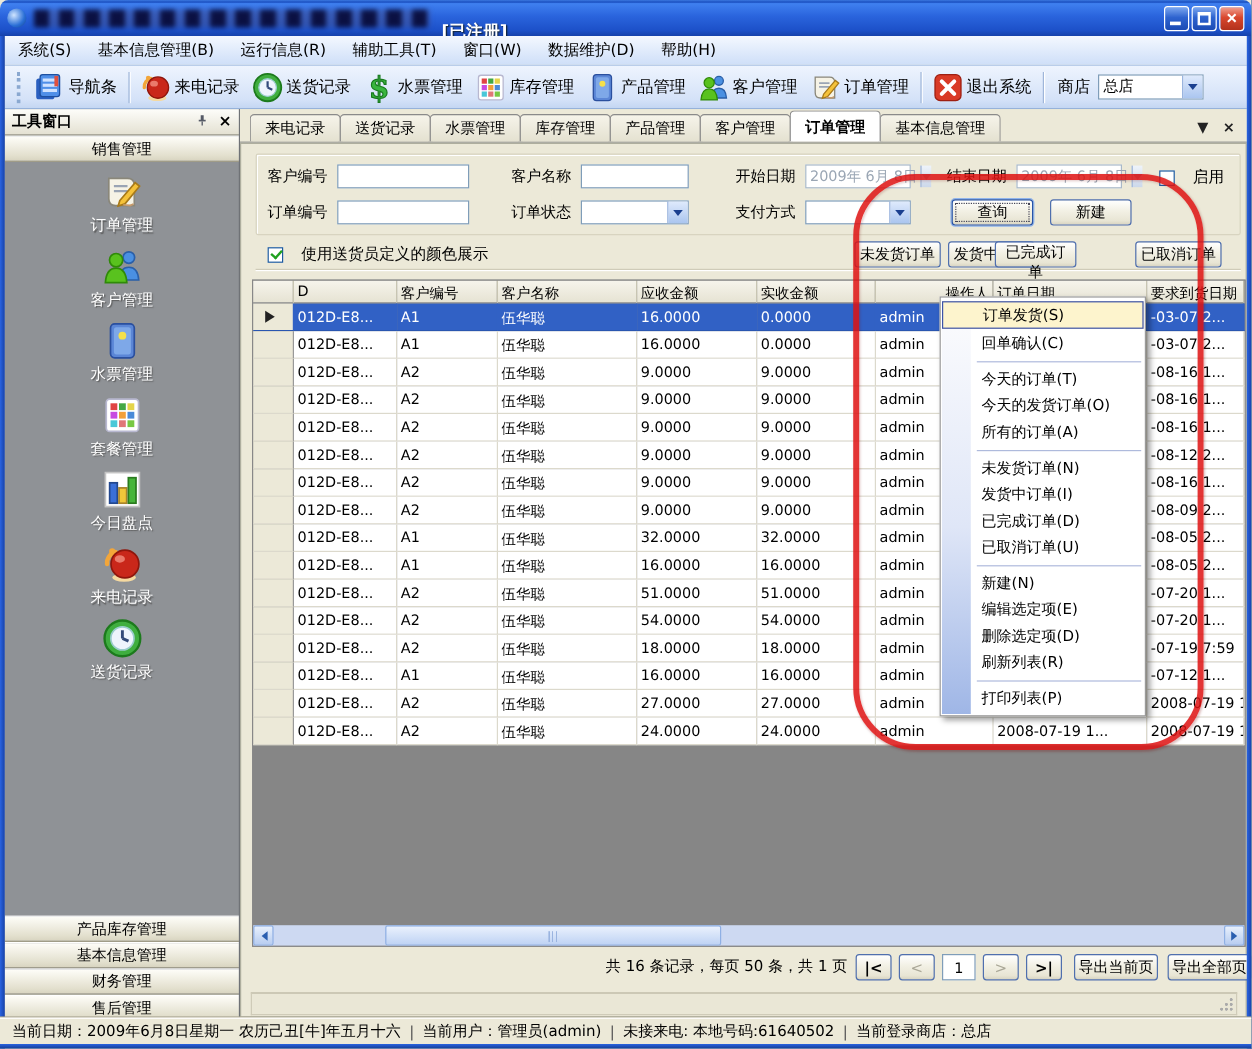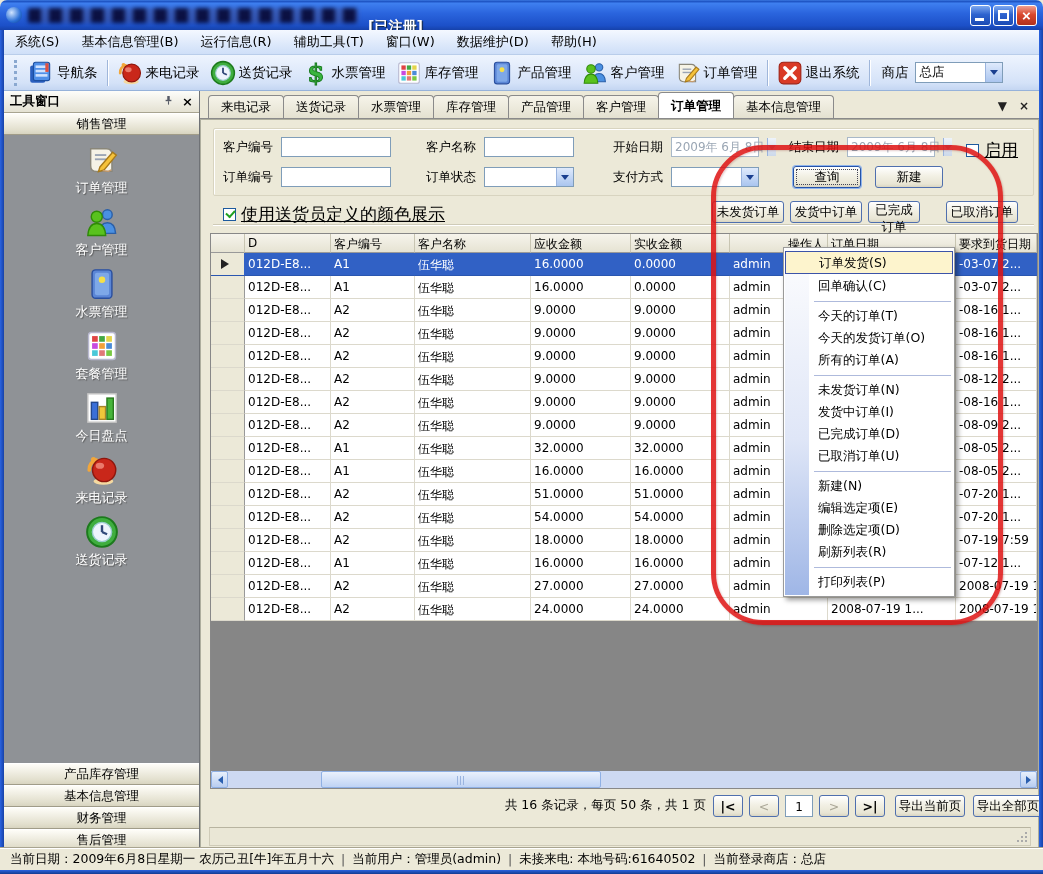--- a/index.html
+++ b/index.html
@@ -67,21 +67,21 @@
   .flabel{position:absolute;font-size:12.5px;height:20px;line-height:20px;}
   .tb{position:absolute;height:20px;border:1px solid #7f9db9;background:#fff;font-size:12px;padding:0 3px;font-family:inherit;}
   .datef{position:absolute;height:20px;border:1px solid #a8b8c8;background:#fff;display:flex;align-items:center;}
   .datef .dval{flex:1;color:#9aa6b4;font-size:12px;padding:0 3px;white-space:nowrap;}
   .datef .carrow{background:linear-gradient(180deg,#eef3fa,#ccd8ea);}
   .fcombo{position:absolute;height:20px;}
   .fcombo .combo{width:100%;height:100%;}
   .xpbtn{position:absolute;height:22px;background:linear-gradient(180deg,#fff,#f2f0e4 45%,#e8e5d4 85%,#d9d5c2);
     border:1px solid #4f6fae;border-radius:3px;font-size:12.5px;font-family:inherit;cursor:pointer;padding:0 2px;}
   .xpbtn.focus{border-color:#2653a8;box-shadow:0 0 0 1px #8fb4ec;outline:1px dotted #445;outline-offset:-4px;}
-  .chk{position:absolute;display:flex;align-items:center;gap:5px;font-size:17px;cursor:pointer;text-decoration:underline;}
+  .chk{position:absolute;display:flex;align-items:center;gap:15px;font-size:13px;cursor:pointer;}
   .box{width:13px;height:13px;background:#fff;border:1px solid #1d5a9e;position:relative;}
   .box.on:after{content:"";position:absolute;left:2px;top:1px;width:7px;height:4px;border-left:2px solid #21a121;border-bottom:2px solid #21a121;transform:rotate(-48deg);}
   .groove{position:absolute;left:12px;top:104px;width:821px;height:2px;border-top:1px solid #cfcbb8;border-bottom:1px solid #fff;}
   
   .grid{position:absolute;left:9px;top:113px;width:828px;height:556px;border:1px solid #888;background:#868686;}
   .ghead{position:absolute;left:0;top:0;height:19px;display:flex;}
   .gh{background:linear-gradient(180deg,#f6f4ec,#e6e3d3);border-right:1px solid #c8c5b2;border-bottom:1px solid #999;
     font-size:12px;padding:2px 3px;white-space:nowrap;overflow:hidden;cursor:pointer;}
   .grow{position:absolute;left:0;display:flex;height:23px;cursor:pointer;}
   .gc{background:#fff;border-right:1px solid #dcd9cc;border-bottom:1px solid #dcd9cc;font-size:12px;padding:4px 3px 0;
@@ -668,21 +668,21 @@
       <button class="xpbtn pgbtn gray" style="left:548px;top:675px;width:30px">&lt;</button>
       <div class="pgbox" style="left:584px;top:675px;position:absolute">1</div>
       <button class="xpbtn pgbtn gray" style="left:618px;top:675px;width:30px">&gt;</button>
       <button class="xpbtn pgbtn" style="left:654px;top:675px;width:30px">&gt;|</button>
       <button class="xpbtn" style="left:694px;top:675px;width:70px">导出当前页</button>
       <button class="xpbtn" style="left:772px;top:675px;width:70px">导出全部页</button>
 
       <div class="bstrip">
           <span class="grip"></span>
         </div>
-    <button class="xpbtn" style="left: 511px; top: 81px; width: 72px;">未发货订单</button><button class="xpbtn" style="left: 589px; top: 81px; width: 72px;">发货中订单</button><button class="xpbtn" style="left: 667px; top: 81px; width: 52px;">已完成订单</button><button class="xpbtn" style="left: 745px; top: 81px; width: 72px;">已取消订单</button></div>
+    <button class="xpbtn" style="left: 511px; top: 81px; width: 72px;">未发货订单</button><button class="xpbtn" style="left: 589px; top: 81px; width: 72px;">发货中订单</button><button class="xpbtn" style="left: 628px; top: 81px; width: 68px;">已完成订单</button><button class="xpbtn" style="left: 745px; top: 81px; width: 72px;">已取消订单</button></div>
   </div>
 
   <div class="statusbar" id="statusbar">
       <span>当前日期：2009年6月8日星期一  农历己丑[牛]年五月十六</span>
       <span class="sep">|</span>
       <span>当前用户：管理员(admin)</span>
       <span class="sep">|</span>
       <span>未接来电: 本地号码:61640502</span>
       <span class="sep">|</span>
       <span>当前登录商店：总店</span>

